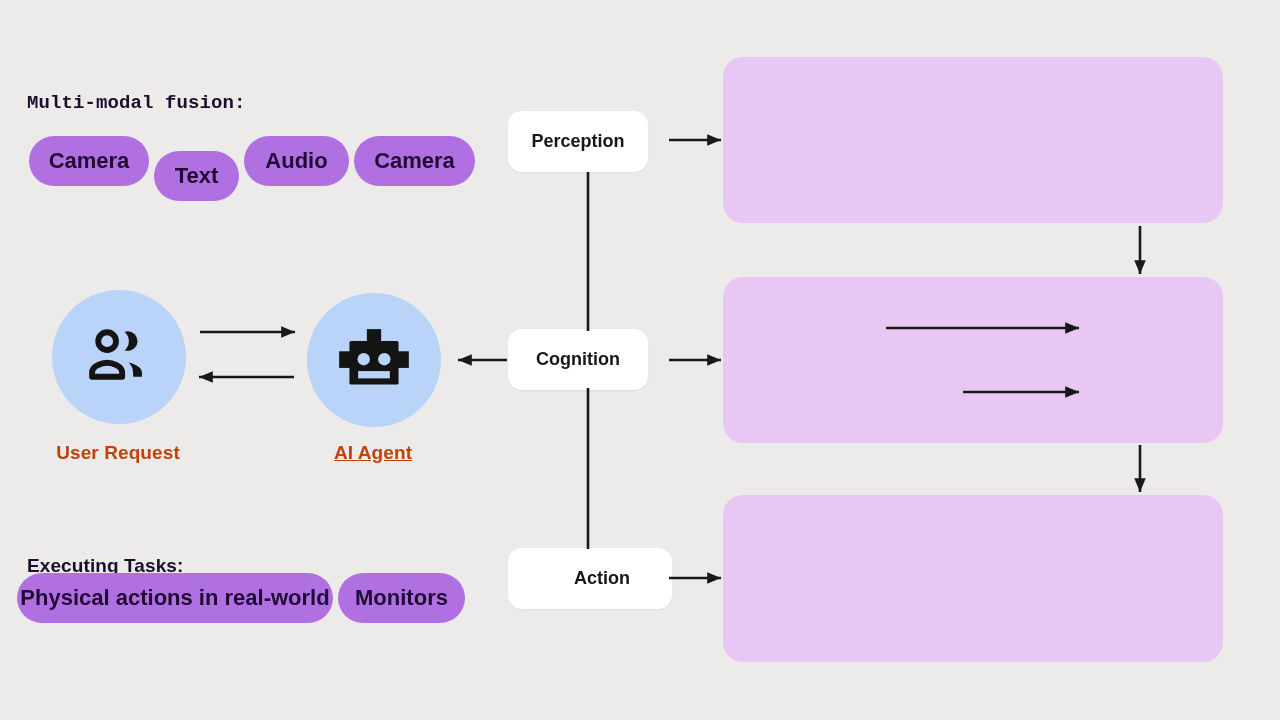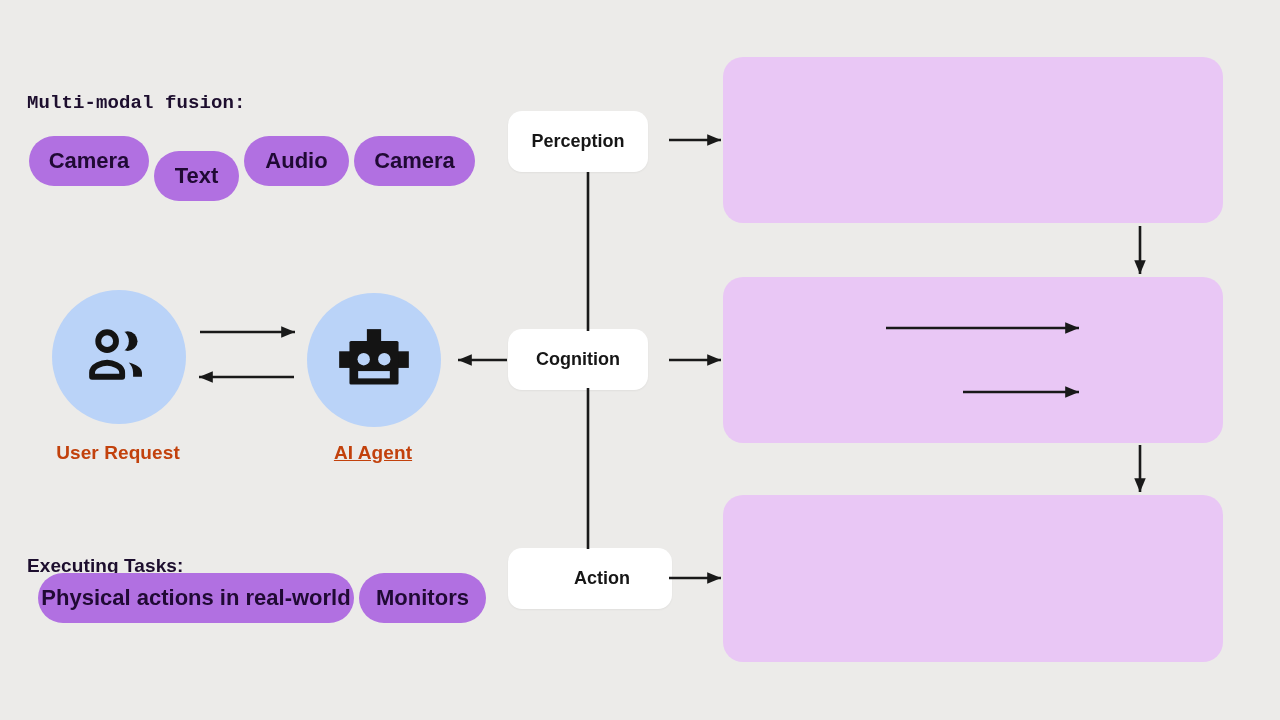--- a/index.html
+++ b/index.html
@@ -57,21 +57,21 @@
   .title-p3{top:555px;}
 
   .pill{
     background:var(--pill-purple,#B170E1);border-radius:26px;
     display:flex;align-items:center;justify-content:center;
     font-size:22px;color:var(--pill-text,#200A34);
     height:50px;box-sizing:border-box;text-align:left;
   }
   .pill-row{position:absolute;display:flex;gap:5px;}
   .row-p1{left:29px;top:136px;}
-  .row-p3{left:38px;top:573px;}
+  .row-p3{left:17px;top:573px;}
   .pill-camera{width:120px;}
   .pill-text{width:85px;margin-top:15px;}
   .pill-audio{width:105px;}
   .pill-sensors{width:121px;}
   .pill-physical{width:316px;}
   .pill-monitors{width:127px;}
 
   .pill-memory{position:absolute;left:750px;top:303px;width:130px;height:49px;}
   .pill-kb{position:absolute;left:750px;top:367px;width:207px;}
 

